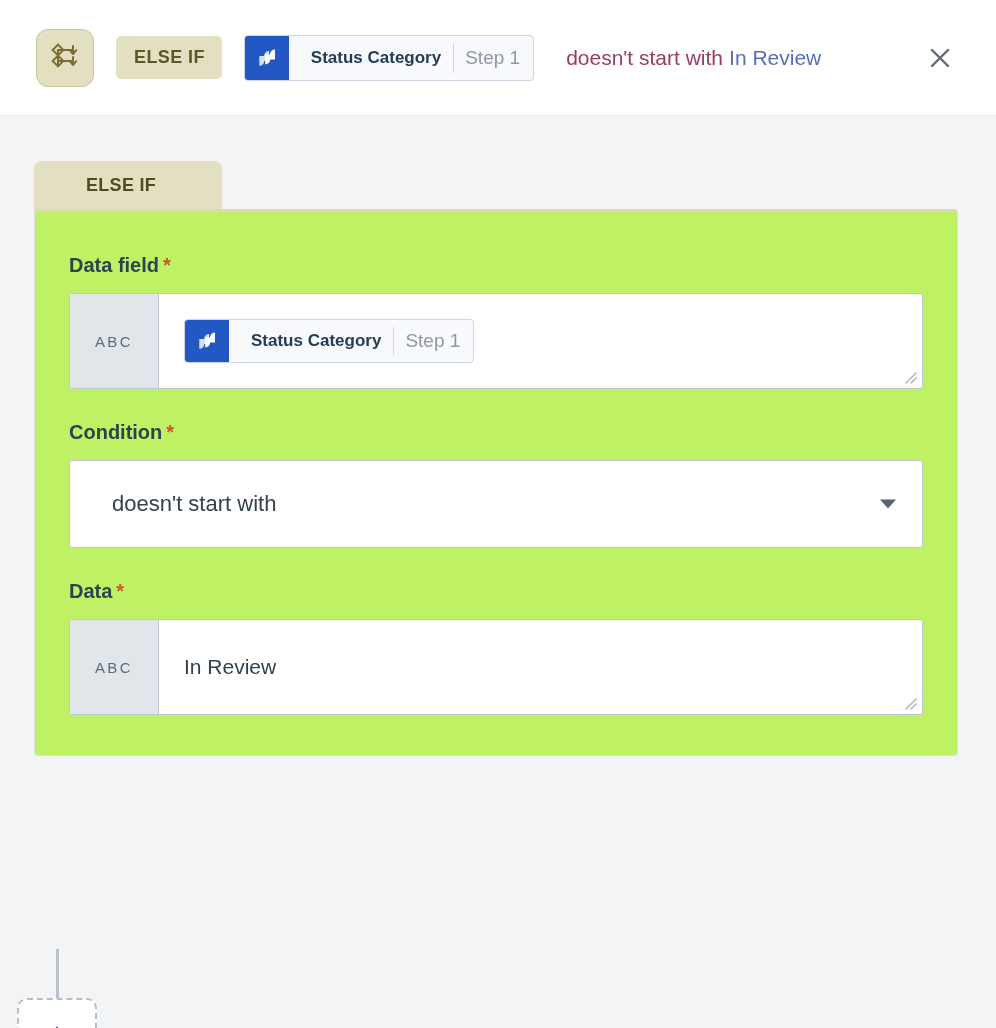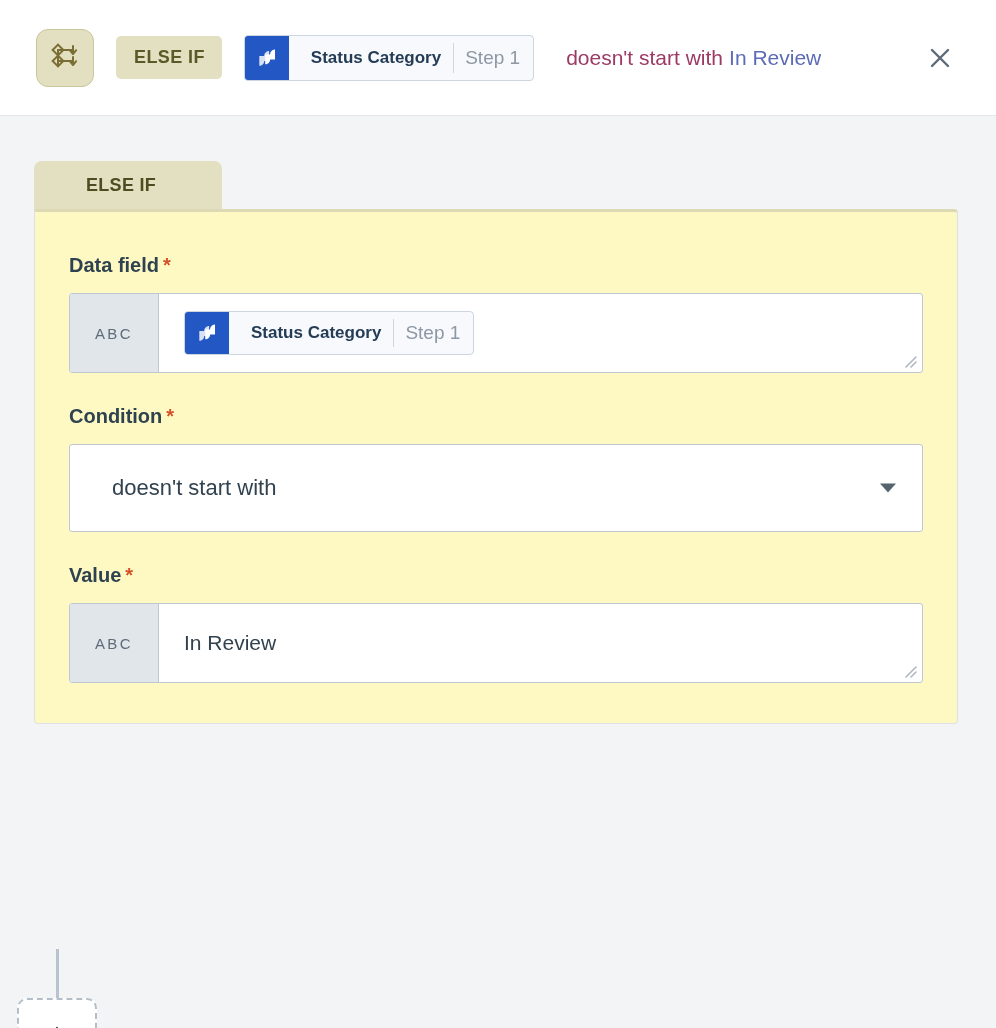--- a/index.html
+++ b/index.html
@@ -147,21 +147,21 @@
     display: flex;
     align-items: center;
     padding-left: 52px;
     color: #4d4d22;
     font-weight: bold;
     font-size: 18px;
     letter-spacing: 0.3px;
   }
 
   .node-body {
-    background: #fef9c3;
+    background: #bef264;
     border: 1px solid #dde1e6;
     border-top: 3px solid #ddd9b4;
     border-radius: 0 4px 4px 4px;
     padding: 42px 34px 40px 34px;
   }
 
   .field-label {
     font-size: 20px;
     font-weight: bold;
     color: #2f4250;
@@ -173,21 +173,21 @@
     margin-left: 4px;
   }
 
   
   .abc-input {
     display: flex;
     align-items: stretch;
     border: 1px solid #bfc8d2;
     border-radius: 3px;
     background: #ffffff;
-    height: 80px;
+    height: 96px;
     position: relative;
     overflow: hidden;
   }
   .abc-prefix {
     width: 89px;
     background: #e1e6eb;
     border-right: 1px solid #bfc8d2;
     display: flex;
     align-items: center;
     justify-content: center;
@@ -367,21 +367,21 @@
           <span>Condition</span><span class="req-star">*</span>
         </div>
         <div class="select-box">
           <span class="select-value">doesn't start with</span>
           <span class="select-caret"></span>
         </div>
       </div>
 
       <div class="field-group">
         <div class="field-label">
-          <span>Value</span><span class="req-star">*</span>
+          <span>Data</span><span class="req-star">*</span>
         </div>
         <div class="abc-input">
           <div class="abc-prefix">ABC</div>
           <div class="abc-content">
             <span class="plain-value">In Review</span>
             <span class="resize-grip">
               <svg width="16" height="16" viewBox="0 0 16 16" aria-hidden="true">
                 <path d="M15 5 L5 15 M15 10 L10 15" stroke="#aeb8c2" stroke-width="1.6" stroke-linecap="round" fill="none"></path>
               </svg>
             </span>

